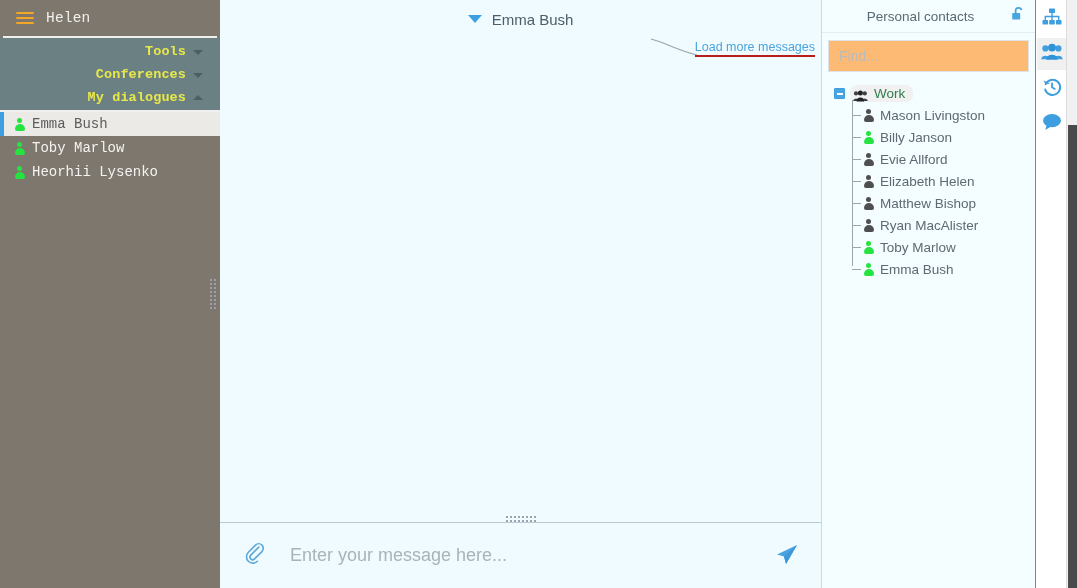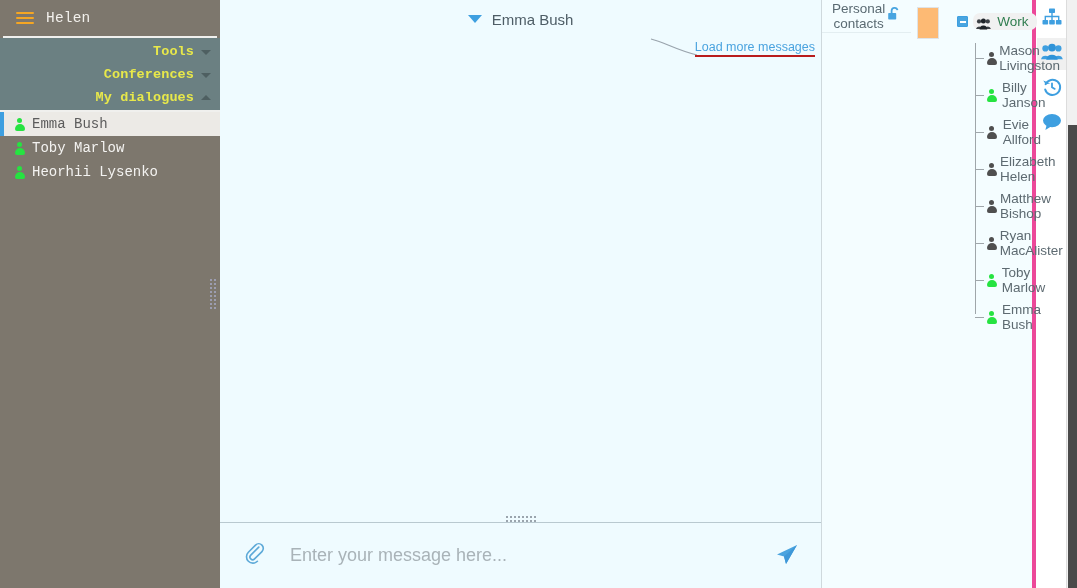--- a/index.html
+++ b/index.html
@@ -36,21 +36,21 @@
     display: block; height: 2px; background: #f5a623;
     margin: 3px 0; border-radius: 1px;
   }
   .sb-user {
     color: #f2f0ec; font-size: 14.5px; letter-spacing: .2px;
   }
   .sb-divider { height: 2px; background: #f0f0ee; margin: 0 3px; }
 
   .menu-panel {
     background: #6b8082;
-    padding: 2px 0 1px 0;
+    padding: 2px 8px 1px 0;
     border-bottom: 2px solid #f0f0ee;
     position: relative;
   }
   .menu-row {
     position: relative;
     height: 23px;
     display: flex; align-items: center; justify-content: flex-end;
     padding-right: 26px;
   }
   .menu-row span {
@@ -168,22 +168,22 @@
   }
   .msg-input::placeholder { color: #a9b3b8; }
   .send-ico { flex: 0 0 26px; }
 
   
   .right {
     position: relative;
     width: 214px; flex: 0 0 214px;
     height: 588px;
     background: #f4fdff;
-    display: flex; flex-direction: row;
-    border-right: 4px solid #ec4899;
+    display: flex; flex-direction: column;
+    border-right: 1px solid #ec4899;
   }
   .rp-header {
     height: 33px;
     display: flex; align-items: center;
     padding: 0 8px 0 10px;
     border-bottom: 1px solid #e3eef1;
   }
   .rp-title { flex: 1 1 auto; text-align: center; color: #5a6a72; font-size: 13.5px; }
   .rp-search {
     margin: 7px 6px 0 6px;
@@ -219,21 +219,21 @@
 
   .tree-children { position: relative; margin-left: 22px; }
   .tree-children::before {
     content: ""; position: absolute; left: 0; top: -4px;
     width: 1px; height: calc(100% - 10px); background: #9fa6aa;
   }
   .tree-item {
     position: relative; height: 22px;
     display: flex; align-items: center; gap: 6px;
     padding-left: 11px;
-    color: #5d6a71; font-size: 13.5px; margin-top: 15px;
+    color: #5d6a71; font-size: 13.5px;
   }
   .tree-item::before {
     content: ""; position: absolute; left: 0; top: 11px;
     width: 9px; height: 1px; background: #9fa6aa;
   }
   .add-group {
     height: 42px;
     display: flex; align-items: center; justify-content: center;
     color: #4aa3df; font-size: 13.5px; letter-spacing: .4px;
     border-top: 1px solid #eaf3f5;

